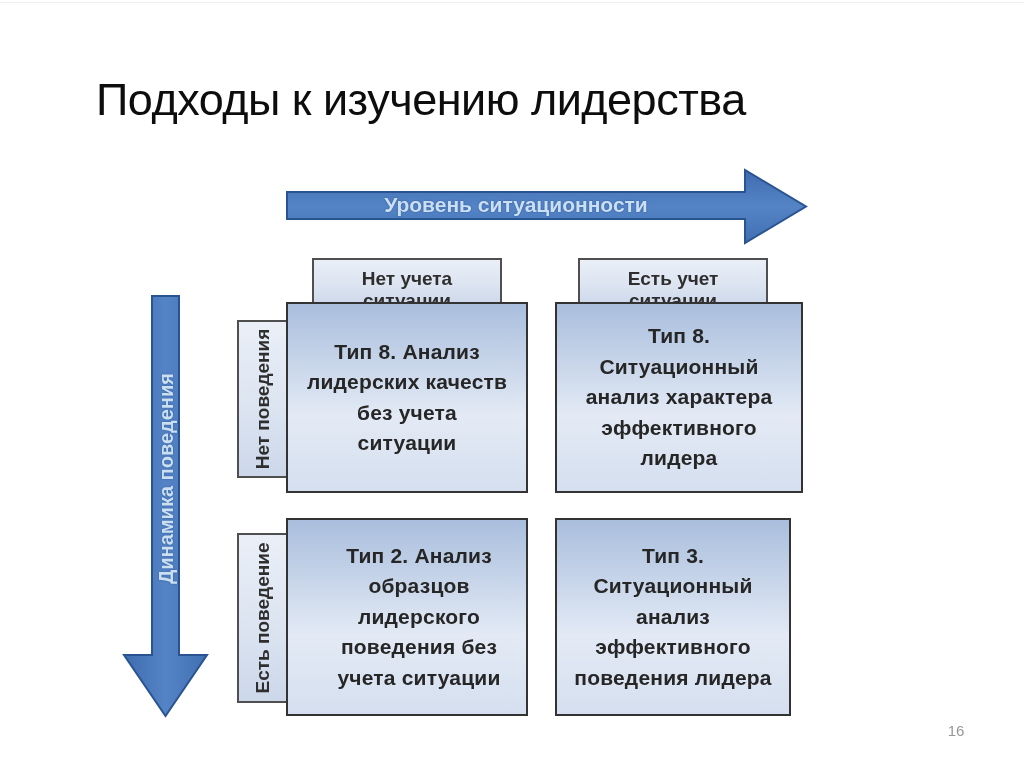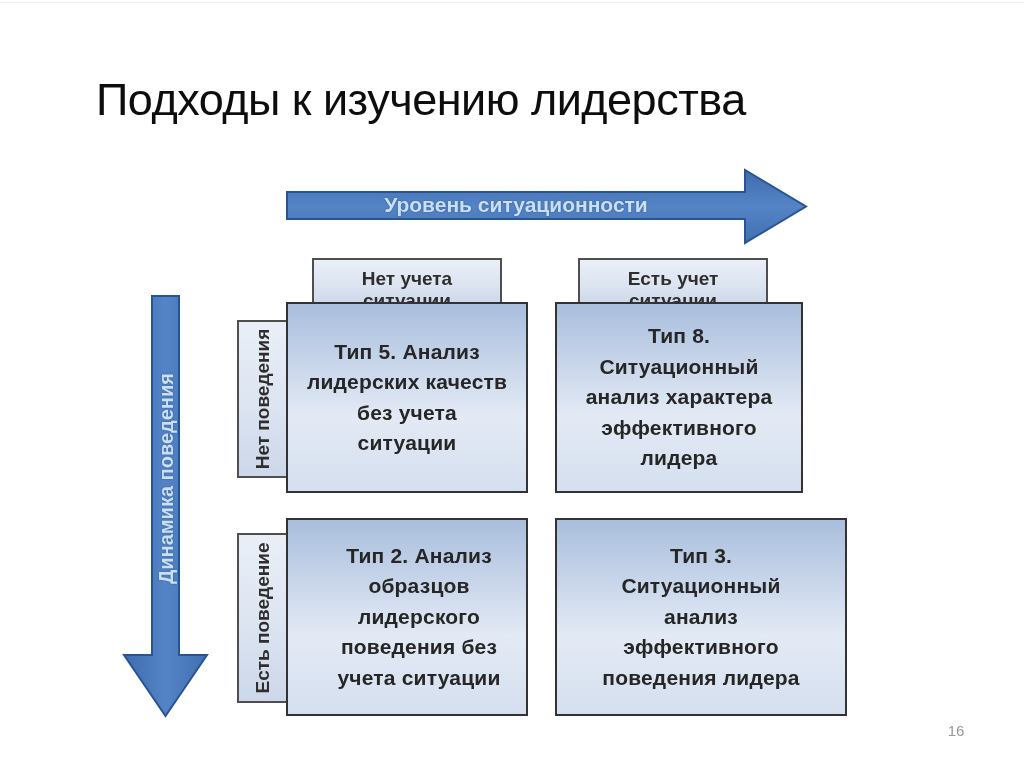--- a/index.html
+++ b/index.html
@@ -73,21 +73,21 @@
     display:flex;align-items:center;justify-content:center;
   }
   .quad .quad-text{
     font-size:21px;font-weight:bold;color:#262626;
     line-height:1.45;text-align:center;white-space:pre-line;
     letter-spacing:0.2px;
   }
   .quad.q1{left:286px;top:302px;width:242px;height:191px;}
   .quad.q4{left:555px;top:302px;width:248px;height:191px;}
   .quad.q2{left:286px;top:518px;width:242px;height:198px;padding-left:24px;}
-  .quad.q3{left:555px;top:518px;width:292px;height:198px;}
+  .quad.q3{left:555px;top:518px;width:236px;height:198px;}
   .page-number{
     position:absolute;left:938px;top:722px;width:36px;
     text-align:center;
     font-size:15px;color:#979797;
   }
 </style>
 </head>
 <body>
 
 <div class="top-edge-line"></div>
@@ -125,21 +125,21 @@
 
 <div class="tag-box row-label top">
   <span>Нет поведения</span>
 </div>
 
 <div class="tag-box row-label bottom">
   <span>Есть поведение</span>
 </div>
 
 <div class="quad q1">
-  <div class="quad-text">Тип 5. Анализ
+  <div class="quad-text">Тип 8. Анализ
 лидерских качеств
 без учета
 ситуации</div>
 </div>
 
 <div class="quad q4">
   <div class="quad-text">Тип 8.
 Ситуационный
 анализ характера
 эффективного

